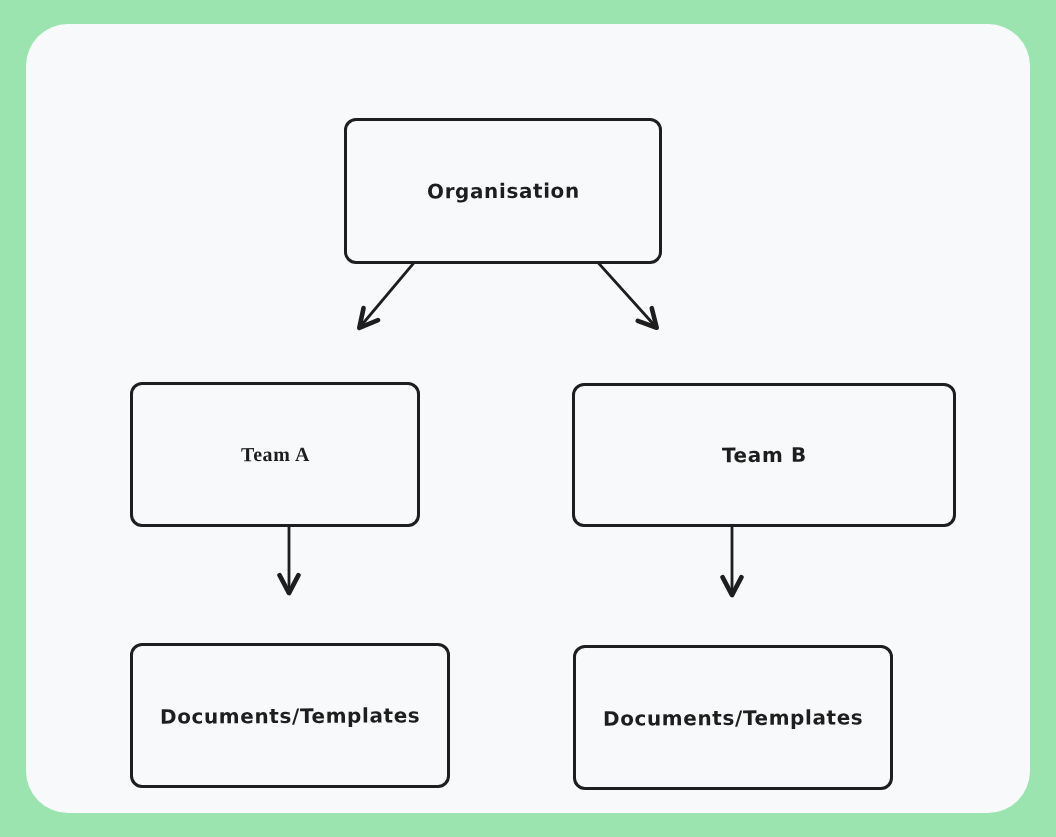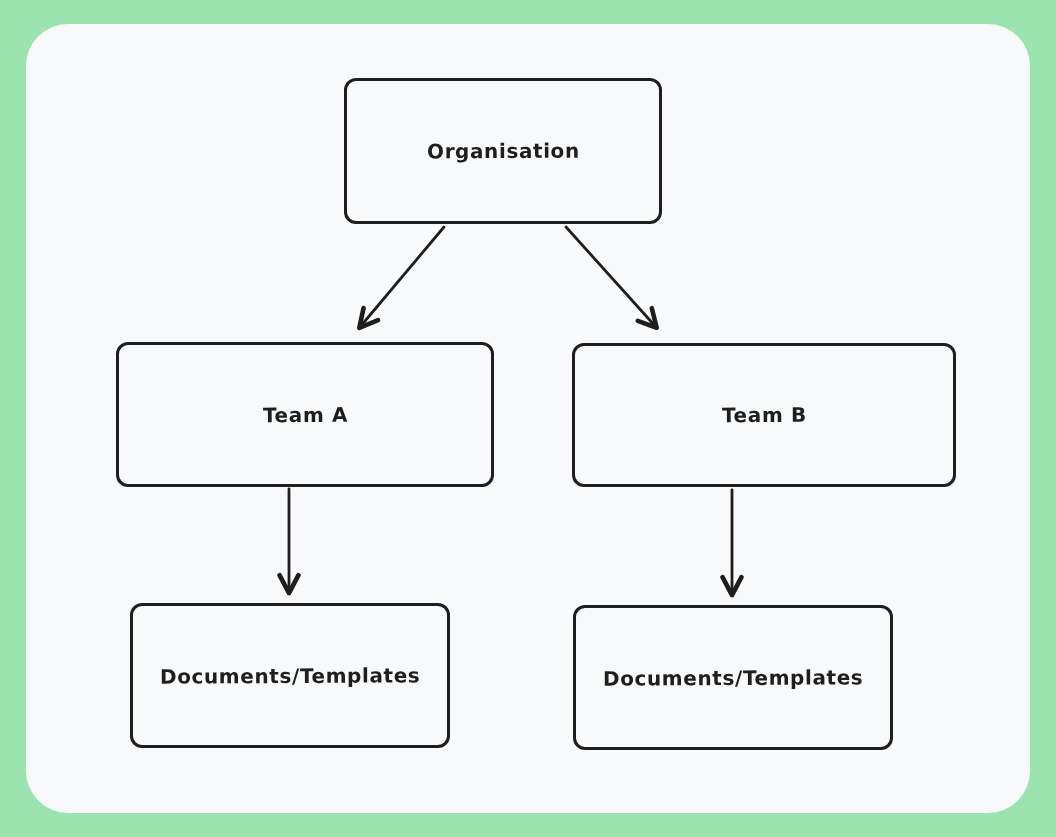--- a/index.html
+++ b/index.html
@@ -33,32 +33,33 @@
   }
   .node {
     position: absolute;
     background: #f8f9fa;
     border: 3px solid #1e1e1e;
     border-radius: 12px;
     display: flex;
     align-items: center;
     justify-content: center;
     box-sizing: border-box;
+    margin-top: 40px;
   }
   .node-label {
     color: #1e1e1e;
     font-size: 20px;
     font-weight: 700;
     letter-spacing: 0.6px;
     white-space: nowrap;
     
     transform: rotate(-0.3deg);
   }
   .node-organisation { left: 344px; top:  78px; width: 318px; height: 146px; }
-  .node-team-a       { left: 116px; top: 342px; width: 378px; height: 145px; }
+  .node-team-a       { left: 130px; top: 342px; width: 290px; height: 145px; font-family: Liberation Serif, serif; }
   .node-team-b       { left: 572px; top: 343px; width: 384px; height: 144px; }
   .node-docs-a       { left: 130px; top: 603px; width: 320px; height: 145px; }
   .node-docs-b       { left: 573px; top: 605px; width: 320px; height: 145px; }
 </style>
 </head>
 <body>
 
 <div class="canvas"></div>
 
 <svg class="edges-layer" width="1056" height="837" viewBox="0 0 1056 837" xmlns="http://www.w3.org/2000/svg">

